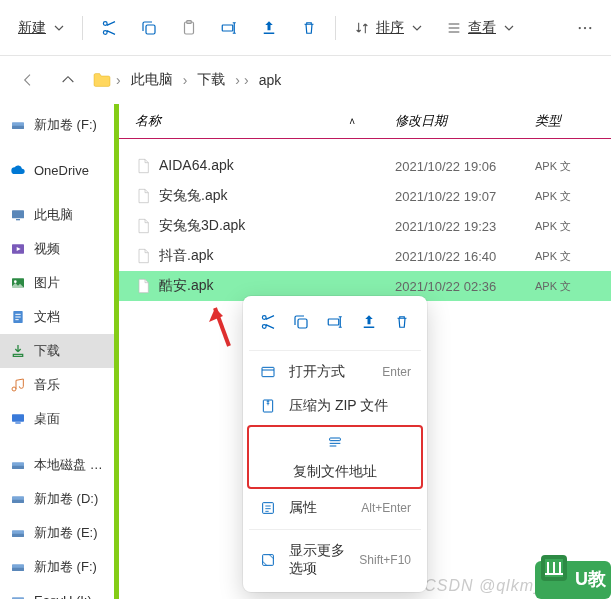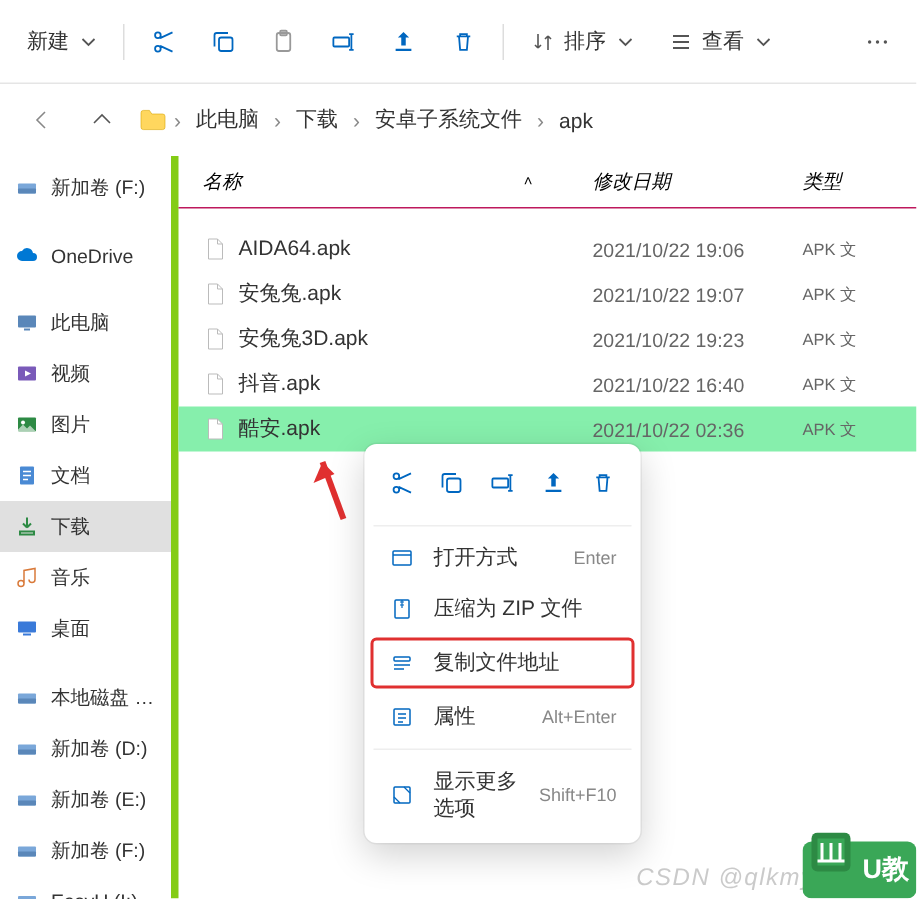--- a/index.html
+++ b/index.html
@@ -1,19 +1,19 @@
 <!DOCTYPE html>
 <html><head>
 <meta charset="utf-8">
 <style>
 * { margin: 0; padding: 0; box-sizing: border-box; font-family: "Microsoft YaHei", "Segoe UI", sans-serif; }
 body { background: #fff; width: 611px; height: 599px; overflow: hidden; position: relative; }
 
 .toolbar { height: 56px; border-bottom: 1px solid #e5e5e5; display: flex; align-items: center; padding: 0 8px; gap: 4px; }
-.tb-btn { display: flex; align-items: center; padding: 6px 10px; border-radius: 4px; cursor: pointer; font-size: 14px; color: #333; gap: 6px; }
+.tb-btn { display: flex; align-items: center; padding: 6px 10px; border-radius: 4px; cursor: pointer; font-size: 14px; color: #333; gap: 6px; text-decoration: underline; }
 .tb-icon { width: 36px; height: 36px; display: flex; align-items: center; justify-content: center; border-radius: 4px; cursor: pointer; }
 .tb-sep { width: 1px; height: 24px; background: #ddd; margin: 0 4px; }
 .chev-small { margin-left: 2px; }
 
 .addressbar { height: 48px; display: flex; align-items: center; padding: 0 12px; gap: 8px; }
 .nav-arrow { width: 32px; height: 32px; display: flex; align-items: center; justify-content: center; color: #666; cursor: pointer; border-radius: 4px; }
 .breadcrumb { display: flex; align-items: center; gap: 4px; font-size: 14px; color: #333; }
 .crumb { padding: 4px 6px; cursor: pointer; border-radius: 3px; }
 .crumb-sep { color: #888; }
 .folder-icon { width: 20px; height: 16px; display: inline-block; }
@@ -39,21 +39,21 @@
 .fcol-date { width: 140px; color: #666; font-size: 13px; }
 .fcol-type { width: 60px; color: #666; font-size: 11px; }
 .file-icon { width: 16px; height: 18px; }
 
 .arrow-anno { position: absolute; left: 205px; top: 306px; pointer-events: none; }
 
 .context-menu { position: absolute; left: 243px; top: 296px; width: 184px; background: #fff; border-radius: 8px; box-shadow: 0 8px 24px rgba(0,0,0,0.18), 0 0 0 1px rgba(0,0,0,0.05); padding: 6px; z-index: 100; }
 .cm-iconrow { display: flex; justify-content: space-around; padding: 4px 2px 8px; }
 .cm-ibtn { width: 32px; height: 32px; display: flex; align-items: center; justify-content: center; border-radius: 4px; cursor: pointer; }
 .cm-item { display: flex; align-items: center; padding: 8px 10px; font-size: 14px; color: #333; border-radius: 4px; cursor: pointer; gap: 12px; }
-.cm-item.highlight { border: 2px solid #e03030; margin: 2px -2px; padding: 6px 10px; }
+.cm-item.highlight { border: 2px solid #e03030; margin: 2px -2px; padding: 6px 10px; flex-direction: column; }
 .cm-label { flex: 1; }
 .cm-short { font-size: 12px; color: #888; }
 .cm-icon { width: 18px; height: 18px; display: flex; align-items: center; justify-content: center; color: #0067c0; }
 .cm-sep { height: 1px; background: #eee; margin: 4px 0; }
 
 .watermark-badge { position: absolute; right: 0; bottom: 0; }
 .watermark-text { position: absolute; right: 68px; bottom: 4px; font-size: 16px; color: rgba(180,180,180,0.7); letter-spacing: 1px; font-style: italic; }
 
 svg { display: block; }
 </style>
@@ -143,21 +143,20 @@
     </div>
   <div class="breadcrumb">
     <svg class="folder-icon" viewBox="0 0 24 20">
         <path d="M2 4a2 2 0 012-2h5l2 3h9a2 2 0 012 2v9a2 2 0 01-2 2H4a2 2 0 01-2-2V4z" fill="#ffd75e" stroke="#d9a400" stroke-width="0.5"></path>
       </svg>
     <span class="crumb-sep">›</span>
     <span class="crumb">此电脑</span>
     <span class="crumb-sep">›</span>
     <span class="crumb">下载</span>
     <span class="crumb-sep">›</span>
-    <span class="crumb">安卓子系统文件</span>
     <span class="crumb-sep">›</span>
     <span class="crumb">apk</span>
   </div>
 </div>
 
 <div class="main">
   <div class="sidebar" id="sidebar">
       <div class="side-item">
         <span class="side-icon">
           <svg width="16" height="16" viewBox="0 0 24 24">

